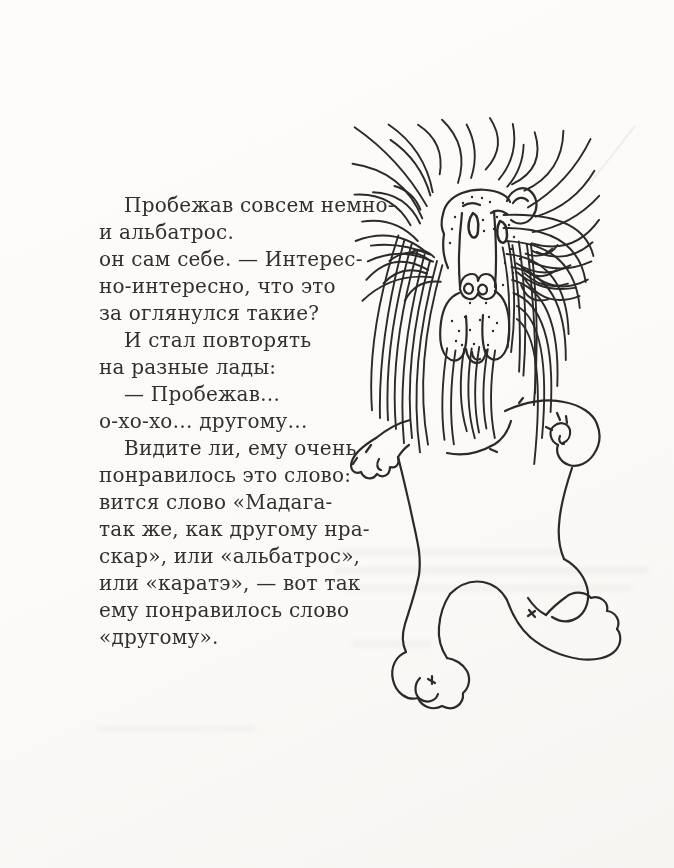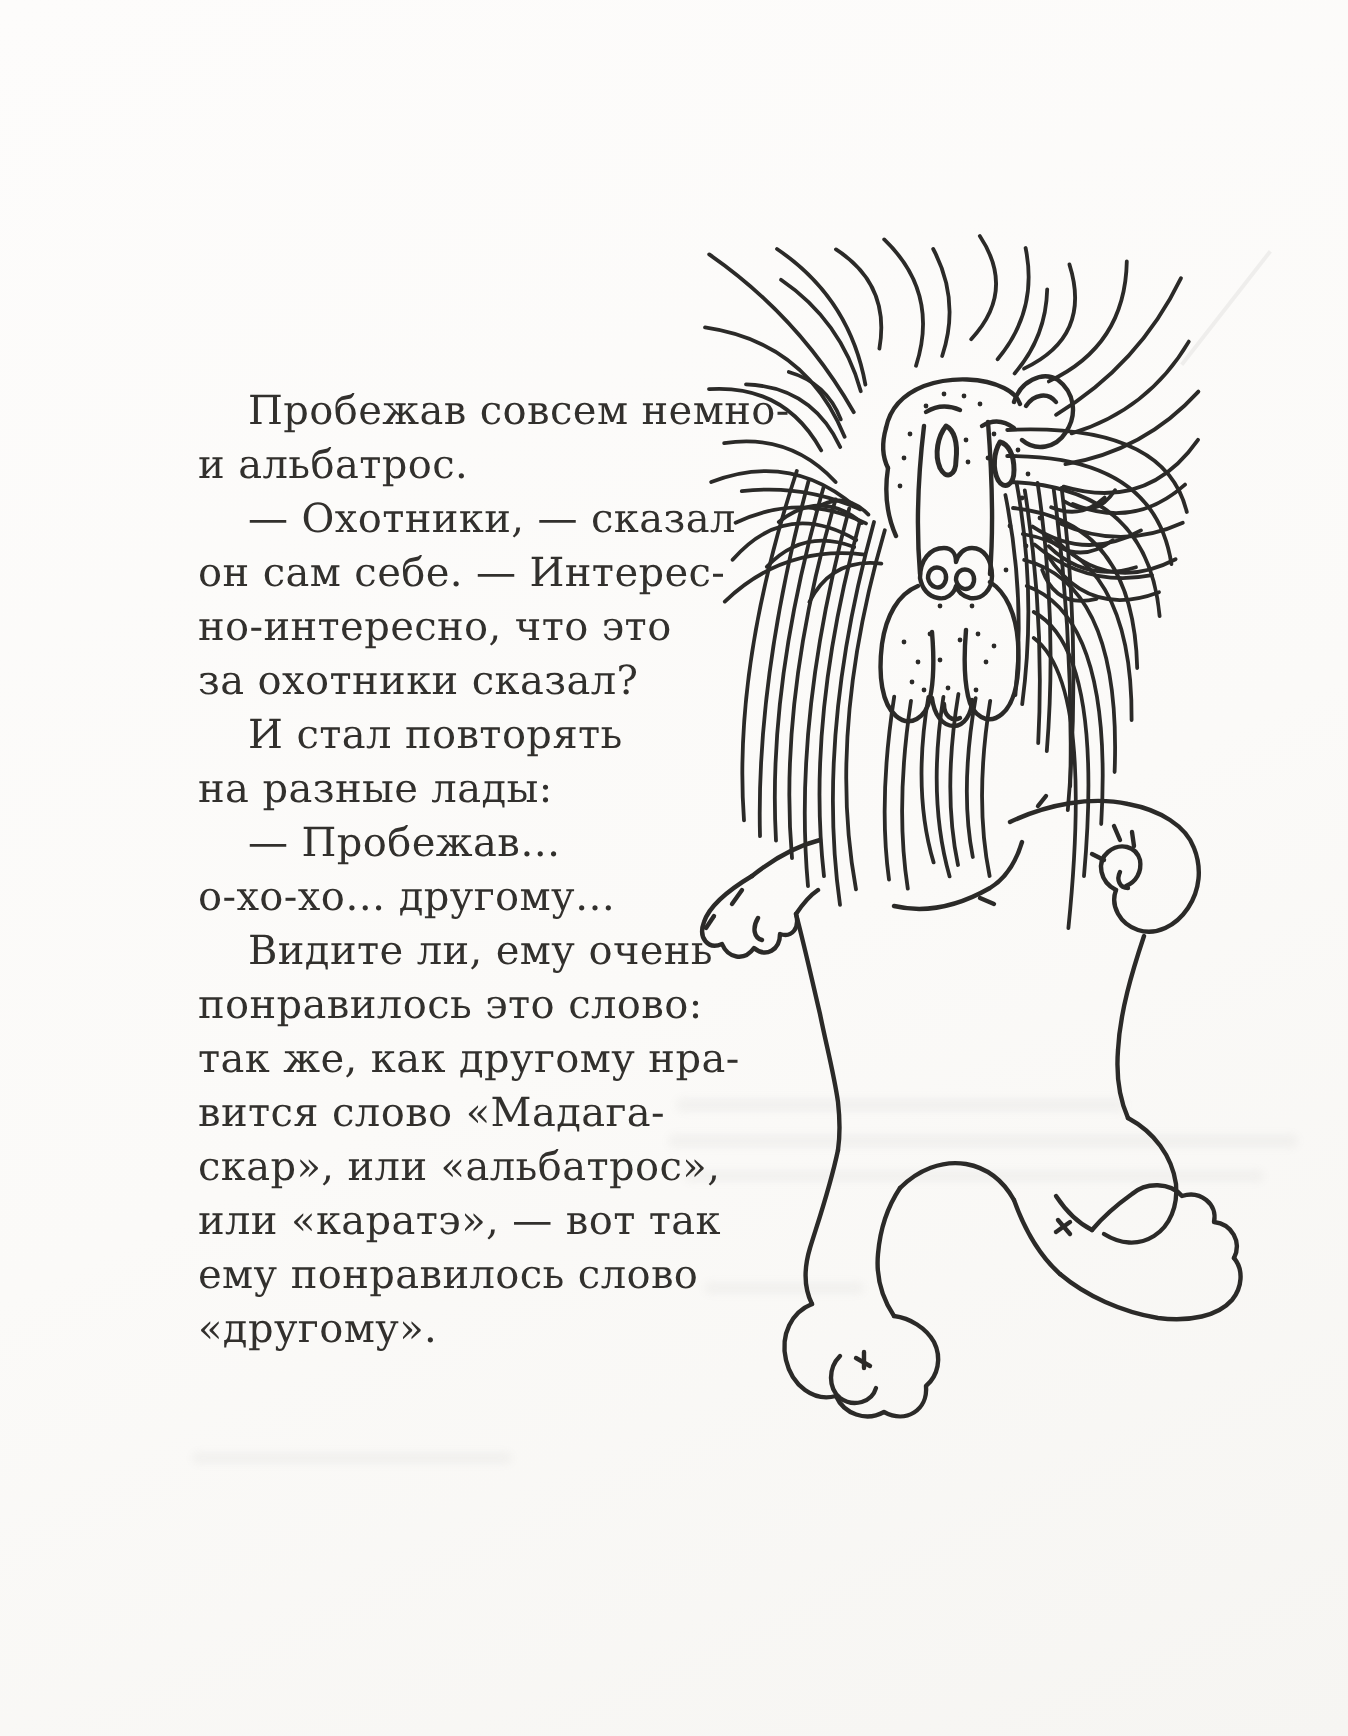--- a/index.html
+++ b/index.html
@@ -34,38 +34,37 @@
   <div class="ghost" style="left:352px;top:641px;width:80px;height:6px;"></div>
   <div class="ghost" style="left:96px;top:726px;width:160px;height:6px;"></div>
   <div class="crease" style="left:612px;top:118px;height:72px;transform:rotate(38deg);"></div>
 
   <div class="story">
     <p class="para">
       <span class="line ind">Пробежав совсем немно-</span>
       <span class="line">и альбатрос.</span>
     </p>
     <p class="para">
-      <span class="line ind">— Охотники, — сказал</span>
       <span class="line">он сам себе. — Интерес-</span>
       <span class="line">но-интересно, что это</span>
-      <span class="line">за охотники сказал?</span>
+      <span class="line">за оглянулся такие?</span>
     </p>
     <p class="para">
       <span class="line ind">И стал повторять</span>
       <span class="line">на разные лады:</span>
     </p>
     <p class="para">
       <span class="line ind">— Пробежав…</span>
       <span class="line">о-хо-хо… другому…</span>
     </p>
     <p class="para">
       <span class="line ind">Видите ли, ему очень</span>
       <span class="line">понравилось это слово:</span>
+      <span class="line">вится слово «Мадага-</span>
       <span class="line">так же, как другому нра-</span>
-      <span class="line">вится слово «Мадага-</span>
       <span class="line">скар», или «альбатрос»,</span>
       <span class="line">или «каратэ», — вот так</span>
       <span class="line">ему понравилось слово</span>
       <span class="line">«другому».</span>
     </p>
   </div>
 
   <svg class="art" width="674" height="868" viewBox="0 0 674 868" role="img" aria-label="Ink line drawing of a lion with a huge shaggy mane standing upright on its hind legs">
     <g class="ink mane" id="mane">
         <path d="M521.1 284.9 Q528.2 304.4 548.3 299.4"></path>

